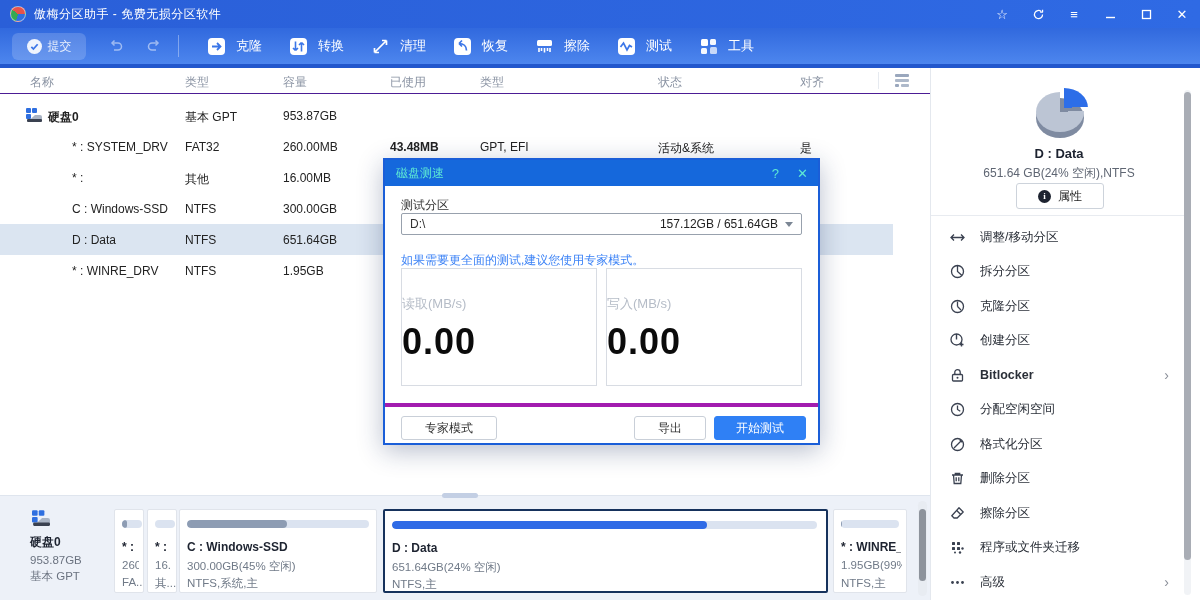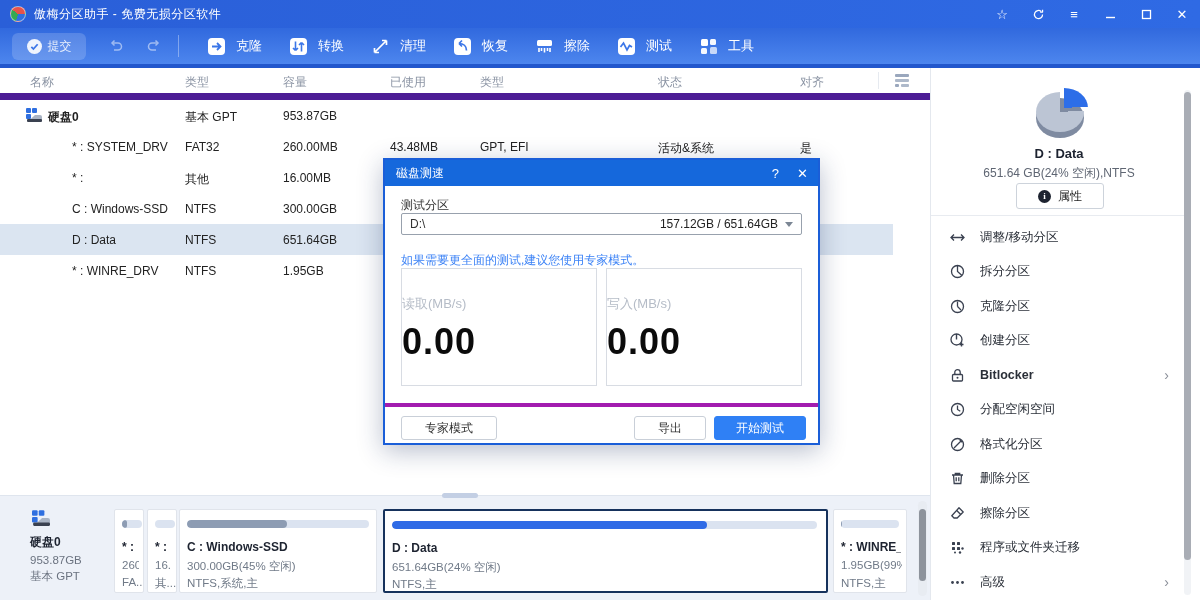--- a/index.html
+++ b/index.html
@@ -23,34 +23,34 @@
   .histbtn{margin-left:22px;opacity:.5;}
   .histbtn svg{width:16px;height:16px;}
   .tsep{width:1px;height:22px;background:rgba(255,255,255,.35);margin:0 14px 0 16px;}
   .titem{display:flex;align-items:center;gap:9px;margin:0 13px;}
   .ticon{width:21px;height:21px;display:flex;align-items:center;justify-content:center;}
   .ticon svg{width:21px;height:21px;}
   .tlabel{font-size:13px;}
 
   
   .main{position:absolute;left:0;top:68px;width:930px;height:427px;background:#fff;}
-  .thead{position:absolute;left:0;top:0;width:930px;height:25px;border-bottom:7px solid #4c1d95;}
+  .thead{position:absolute;left:0;top:0;width:930px;height:25px;border-bottom:1px solid #4c1d95;}
   .th{position:absolute;top:6px;color:#8a93a3;font-size:12px;}
   .vline{position:absolute;left:878px;top:4px;width:1px;height:17px;background:#e6eaf0;}
   .viewicon{position:absolute;left:893px;top:4px;width:18px;height:16px;}
   .trow{position:absolute;left:0;width:893px;height:31px;}
   .trow.sel{background:#dbe5f1;}
   .tc{position:absolute;top:9px;font-size:12px;color:#222;}
-  .c-name{left:72px;} .c-type{left:185px;} .c-cap{left:283px;} .c-used{left:390px;} .c-fs{left:480px;} .c-status{left:658px;} .c-align{left:800px;}
+  .c-name{left:72px;} .c-type{left:185px;} .c-cap{left:283px;} .c-used{left:390px;font-weight:bold;} .c-fs{left:480px;} .c-status{left:658px;} .c-align{left:800px;}
   .diskname{left:48px;font-weight:bold;}
   .diskicon{position:absolute;left:25px;top:7px;width:18px;height:16px;}
 
   
   .dialog{position:absolute;left:383px;top:158px;width:437px;height:287px;background:#fff;border:2px solid #1a5ed8;box-sizing:border-box;box-shadow:0 6px 24px rgba(20,40,90,.30);}
-  .dhead{position:absolute;left:0;top:0;right:0;height:26px;background:#1568dc;color:#ffffff;display:flex;align-items:center;}
+  .dhead{position:absolute;left:0;top:0;right:0;height:26px;background:#1568dc;color:#5eead4;display:flex;align-items:center;}
   .dtitle{margin-left:11px;font-size:12px;}
   .dbtns{position:absolute;right:10px;top:0;height:26px;display:flex;align-items:center;gap:18px;font-size:13px;}
   .dlabel{position:absolute;left:16px;top:37px;color:#333;}
   .dselect{position:absolute;left:16px;top:53px;width:401px;height:22px;border:1px solid #98a1ad;border-radius:2px;display:flex;align-items:center;padding:0 8px;box-sizing:border-box;justify-content:space-between;}
   .selright{display:flex;align-items:center;gap:7px;color:#222;}
   .caret{width:0;height:0;border-left:4px solid transparent;border-right:4px solid transparent;border-top:5px solid #7b8694;}
   .dhint{position:absolute;left:16px;top:92px;color:#3b82f6;}
   .dpanel{position:absolute;top:108px;width:196px;height:118px;border:1px solid #d8dce3;box-sizing:border-box;text-align:left;}
   .dpanel .plabel{margin-top:26px;color:#b5bcc7;font-size:13px;}
   .dpanel .pvalue{margin-top:8px;font-size:36px;font-weight:bold;color:#0b0b0b;letter-spacing:1px;}

